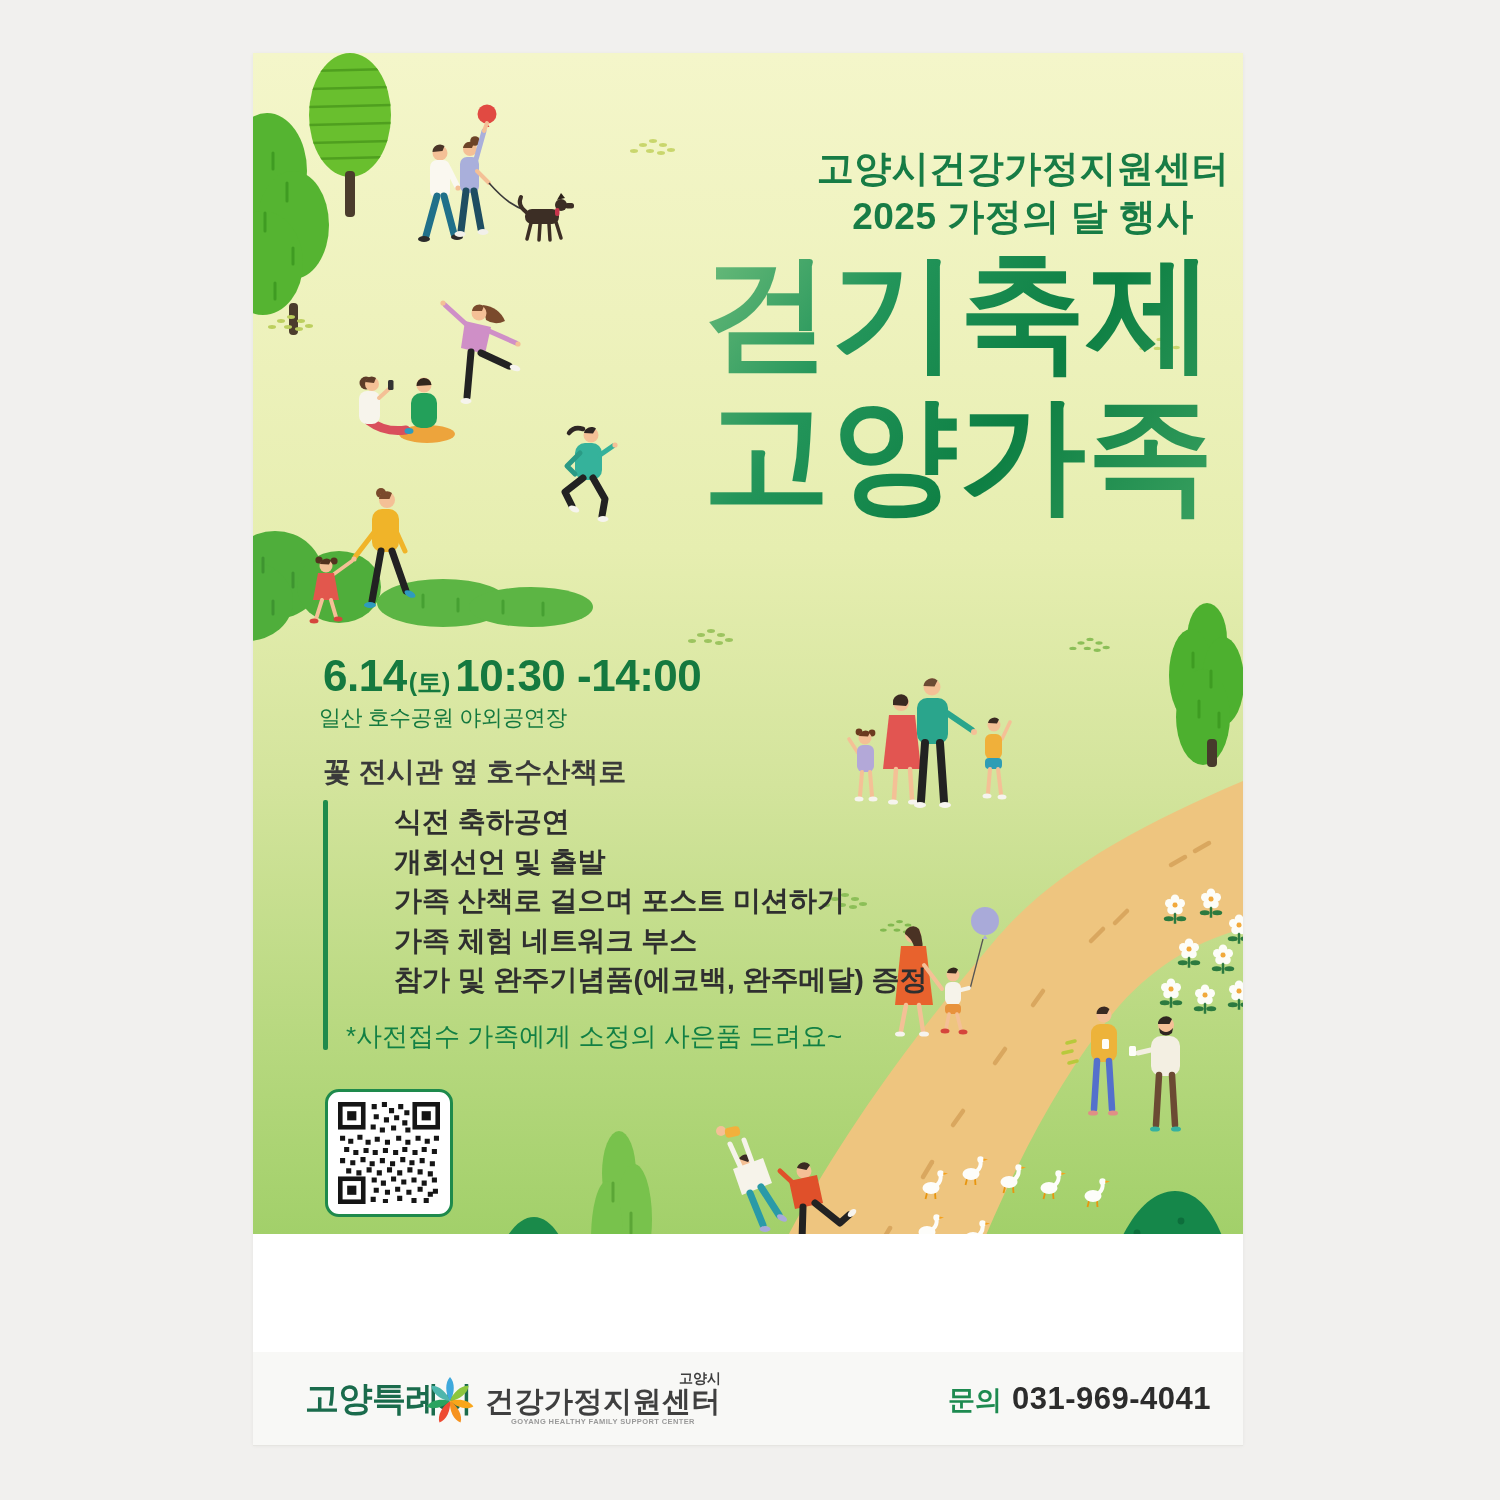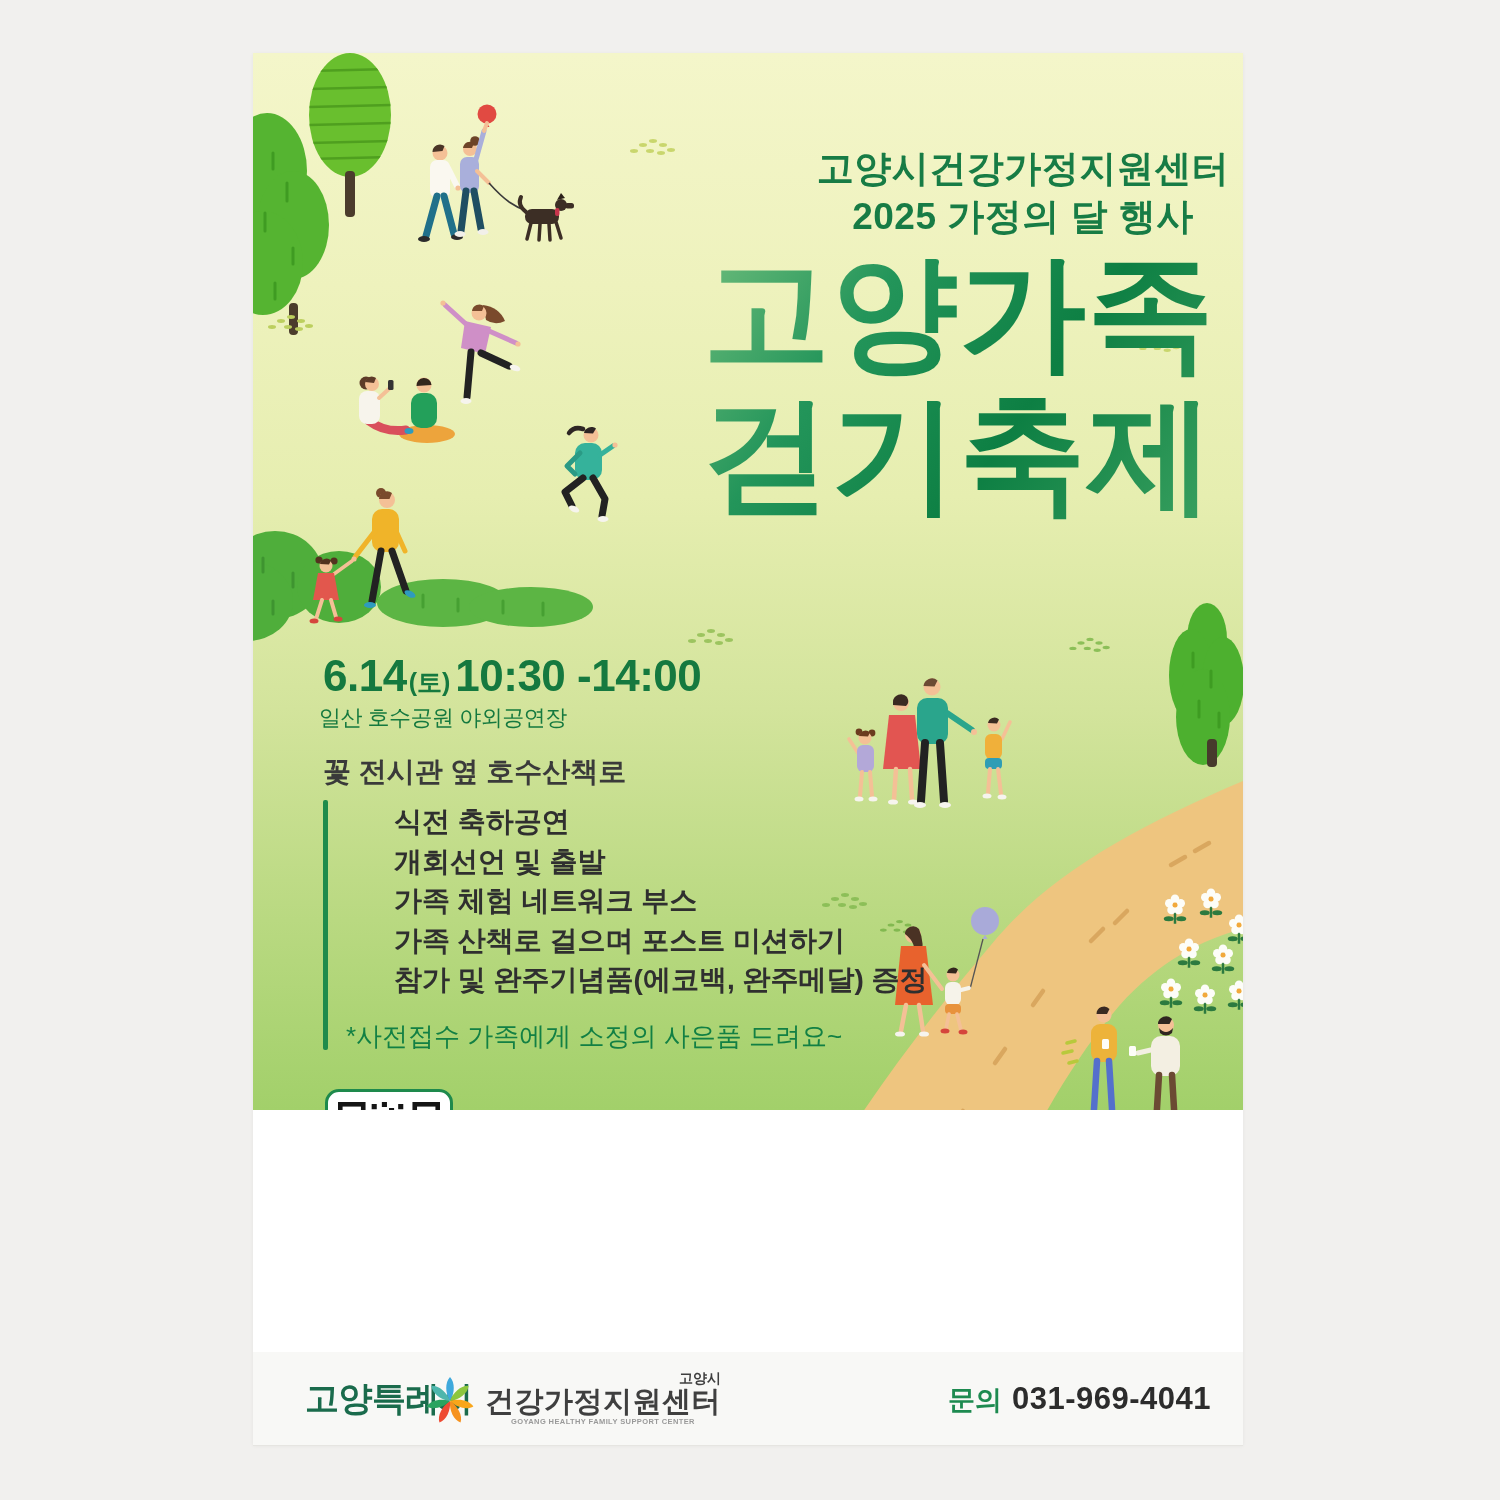--- a/index.html
+++ b/index.html
@@ -7,21 +7,21 @@
     width:1500px;height:1500px;position:relative;overflow:hidden;
     background:#f1f0ee;
     font-family:"Liberation Sans","DejaVu Sans",sans-serif;
   }
   .stage{position:absolute;inset:0;width:1500px;height:1500px;background:#f1f0ee;}
   .poster{
     position:absolute;left:253px;top:53px;width:990px;height:1392px;
     background:#fff;box-shadow:0 1px 4px rgba(0,0,0,.05);
   }
   .art-wrap{
-    position:absolute;left:0;top:0;width:990px;height:1057px;overflow:hidden;
+    position:absolute;left:0;top:0;width:990px;height:1181px;overflow:hidden;
     background:linear-gradient(180deg,#f4f6ca 0%,#eef2bd 22%,#e6eeb0 42%,#d3e49c 62%,#b9d981 82%,#a2d06a 100%);
   }
   svg.art{position:absolute;left:0;top:0;width:990px;height:1299px;display:block;}
 
   
   .org{
     position:absolute;left:520px;top:92px;width:500px;z-index:3;
     text-align:center;font-weight:800;color:#177c45;
     font-size:37px;line-height:48px;letter-spacing:.5px;
   }
@@ -474,37 +474,37 @@
         <use href="#tuft" transform="translate(606,1272) scale(0.9)" color="#2f9b4e"></use>
         <use href="#tuft" transform="translate(806,1246) scale(0.85)" color="#2f9b4e"></use>
       </svg>
 
       <div class="org">
         <div>고양시건강가정지원센터</div>
         <div>2025 가정의 달 행사</div>
       </div>
 
       <div class="big-title">
+        <div>걷기축제</div>
         <div>고양가족</div>
-        <div>걷기축제</div>
       </div>
 
       <div class="sched">
         <span class="d-num">6.14</span><span class="d-day">(토)</span><span class="d-num">10:30 -14:00</span>
       </div>
       <div class="venue">일산 호수공원 야외공연장</div>
       <div class="venue-detail">꽃 전시관 옆 호수산책로</div>
 
       <div class="program">
         <div class="pbar"></div>
         <div class="pitems">
           <div class="pitem">식전 축하공연</div>
           <div class="pitem">개회선언 및 출발</div>
+          <div class="pitem">가족 산책로 걸으며 포스트 미션하기</div>
           <div class="pitem">가족 체험 네트워크 부스</div>
-          <div class="pitem">가족 산책로 걸으며 포스트 미션하기</div>
           <div class="pitem">참가 및 완주기념품(에코백, 완주메달) 증정</div>
           <div class="pnote">*사전접수 가족에게 소정의 사은품 드려요~</div>
         </div>
       </div>
 
       <div class="qr-box">
         <svg viewBox="0 0 100 100">
           <g fill="#151515">
             <rect x="0" y="0" width="27" height="27"></rect>
             <rect x="73" y="0" width="27" height="27"></rect>

